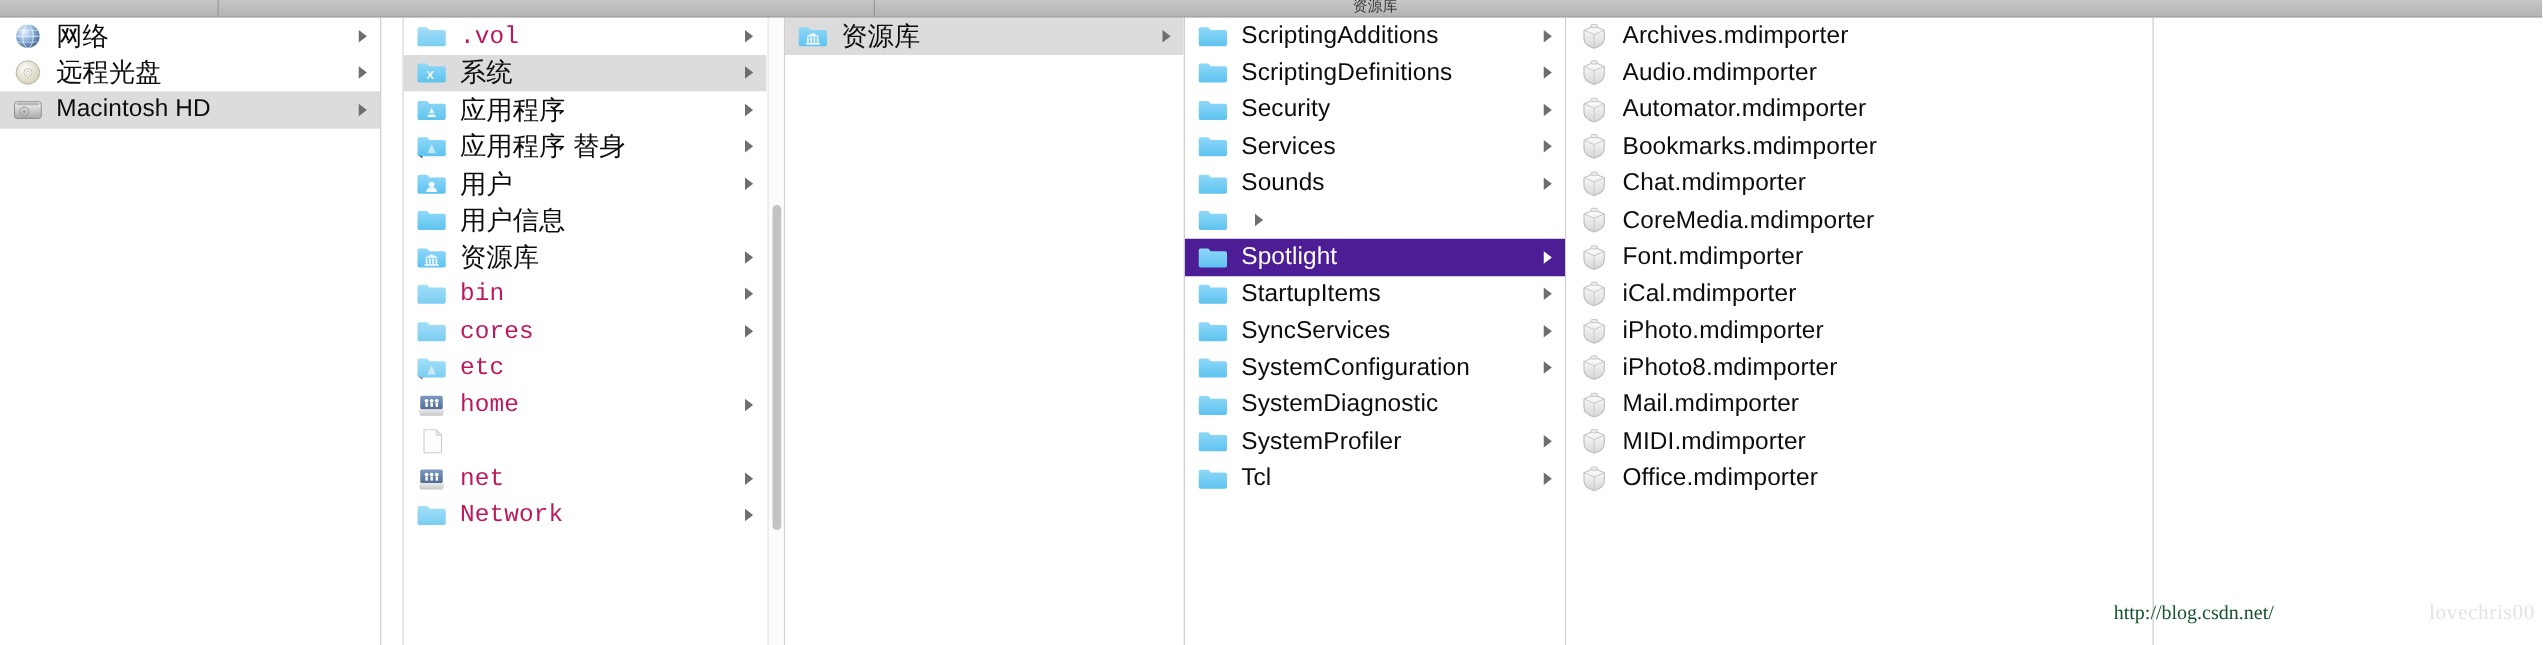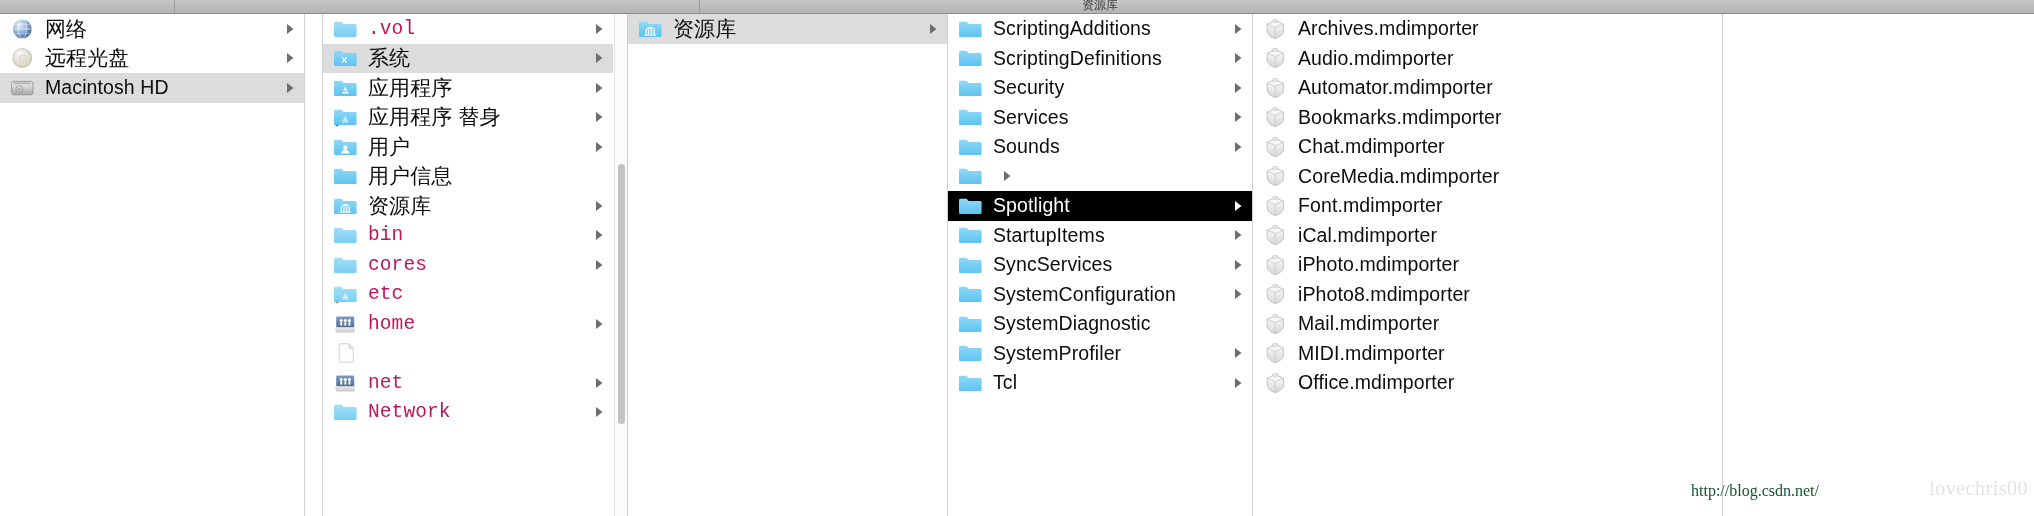--- a/index.html
+++ b/index.html
@@ -86,21 +86,21 @@
   .row {
     display: flex;
     align-items: center;
     height: 29.5px;
     padding: 0 6px 0 10px;
     box-sizing: border-box;
     position: relative;
     white-space: nowrap;
   }
   .row.sel-gray { background: #dcdcdc; }
-  .row.sel-blue { background: #000000; }
+  .row.sel-blue { background: #4c1d95; }
   .row.sel-blue .row-label { color: #ffffff; }
   .row.dim .row-label { color: #be185d; font-family: Liberation Mono, monospace; }
 
   .row-icon {
     flex: 0 0 auto;
     width: 25px;
     height: 22px;
     margin-right: 10px;
     position: relative;
   }
@@ -152,21 +152,21 @@
 
   
   .ic { display:block; width:25px; height:22px; }
 
   
   .watermark {
     position: absolute;
     right: 6px;
     bottom: 16px;
     font-family: "Liberation Serif", "DejaVu Serif", serif;
-    font-size: 20px;
+    font-size: 17px;
     color: #e3e3e3;
     letter-spacing: 0.5px;
     z-index: 5;
     pointer-events: none;
     white-space: nowrap;
   }
   .watermark-url {
     position: absolute;
     right: 215px;
     bottom: 16px;

